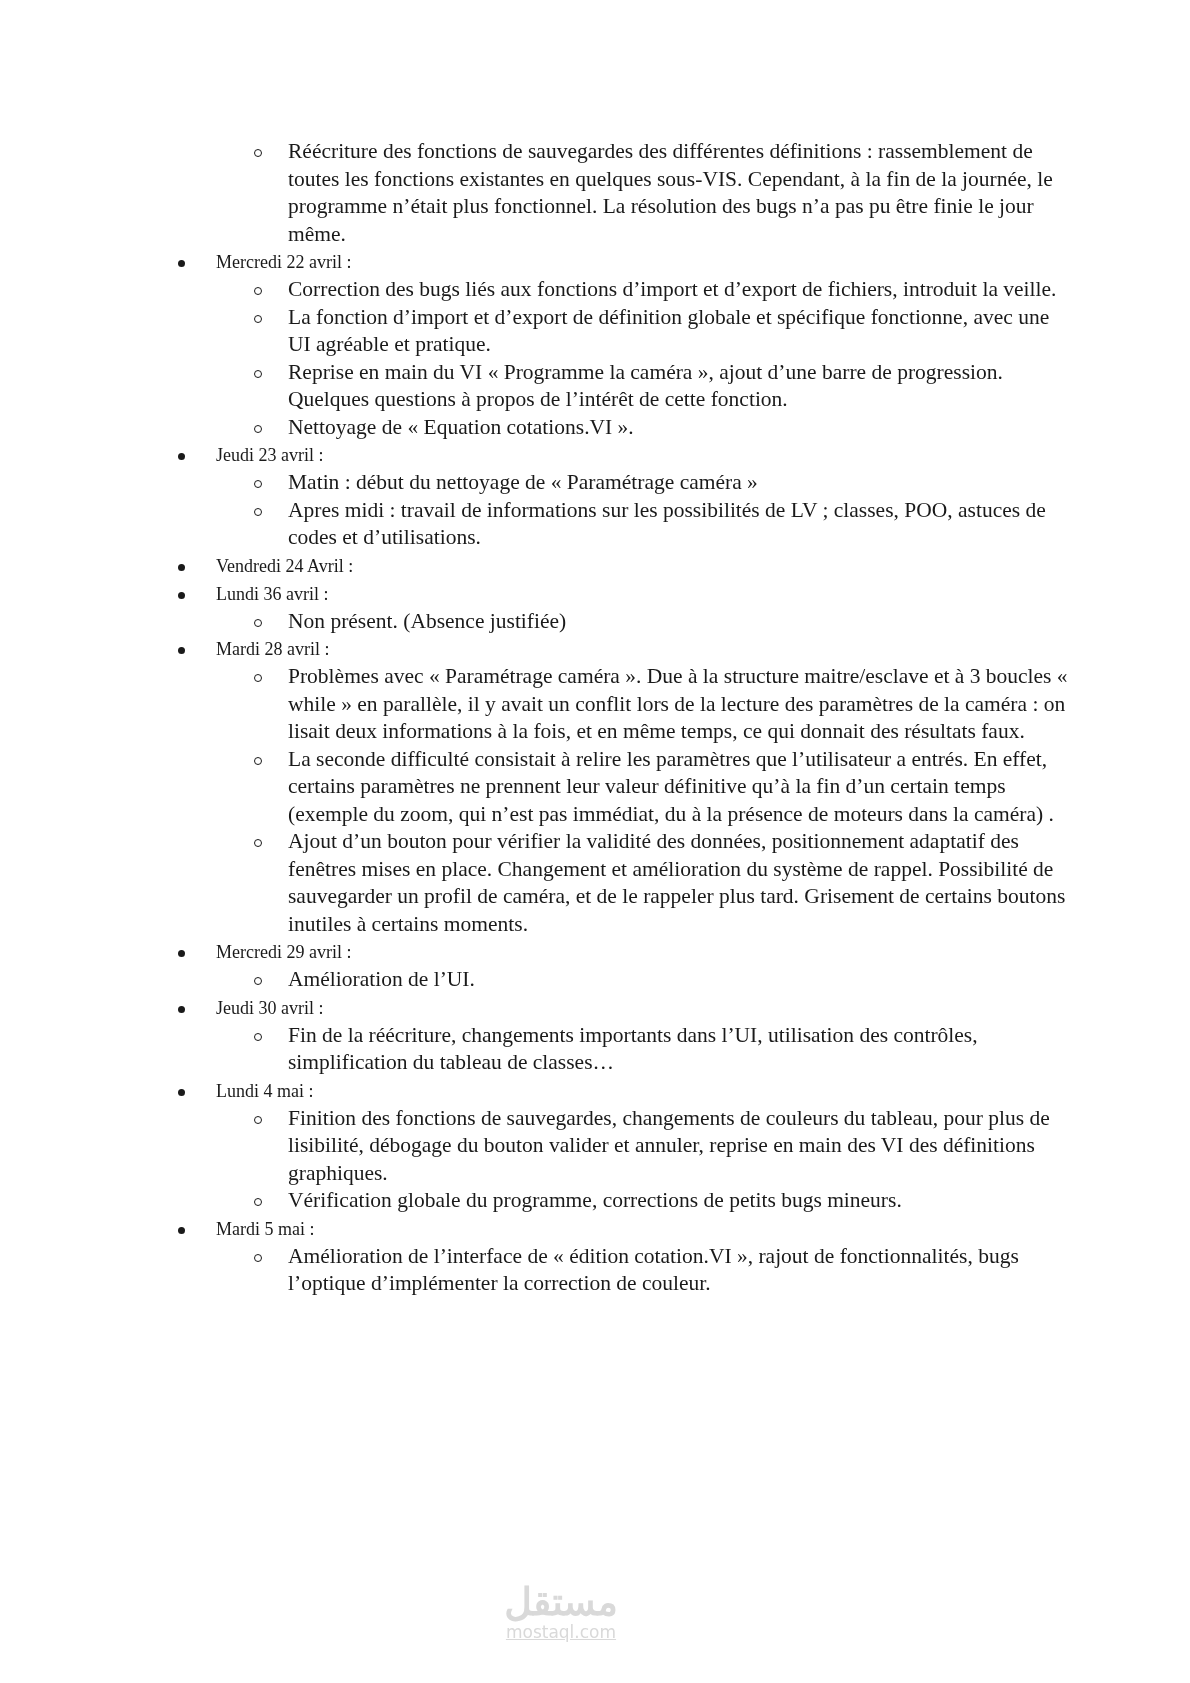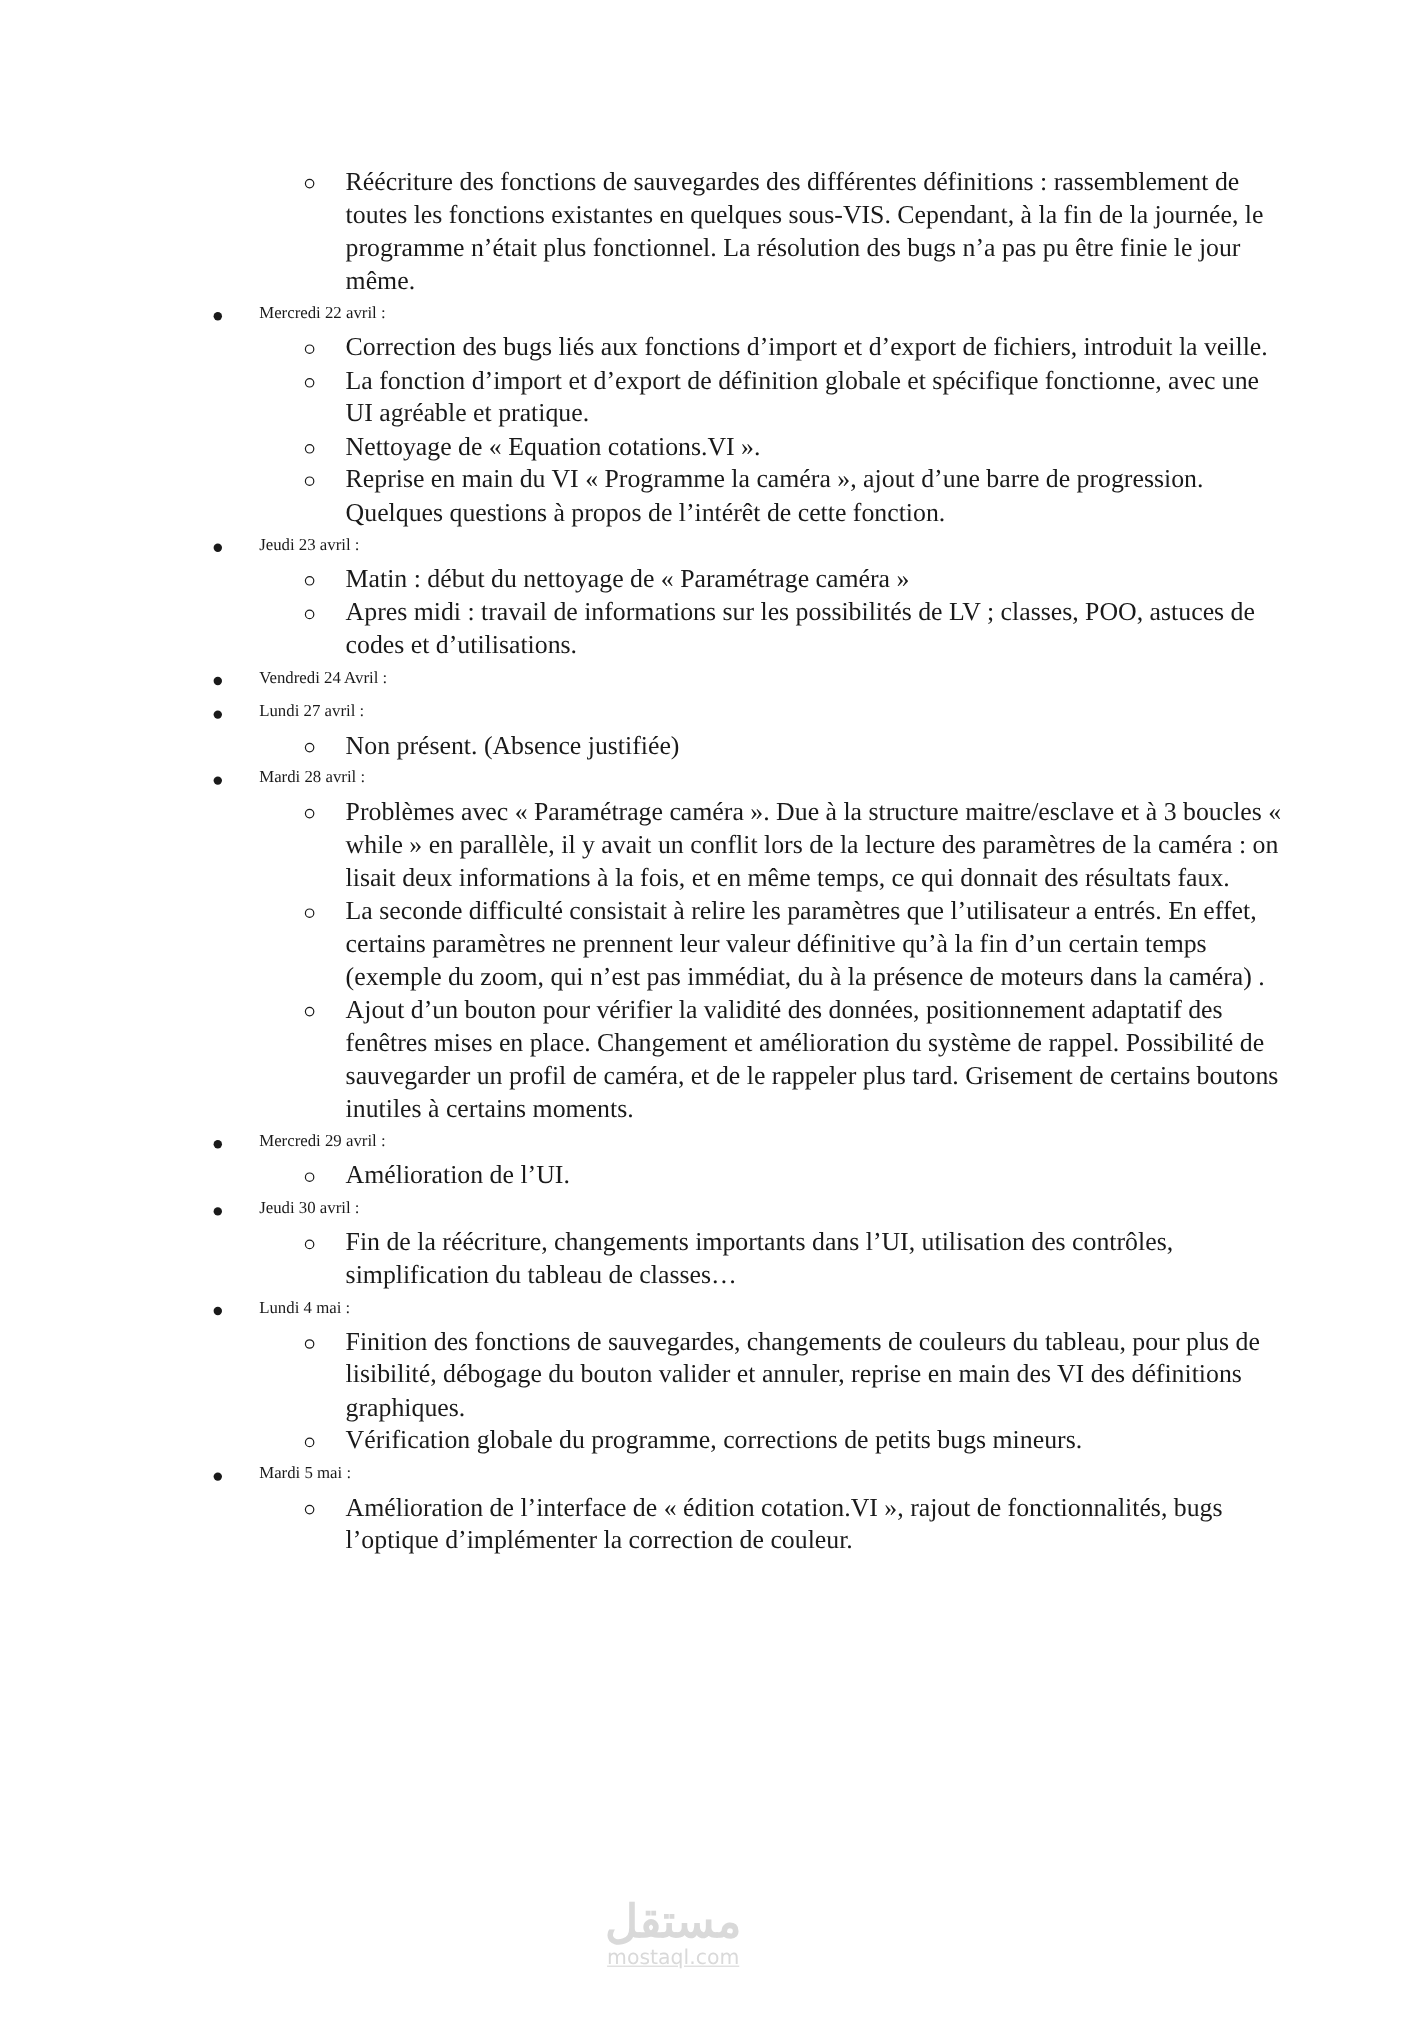--- a/index.html
+++ b/index.html
@@ -18,21 +18,21 @@
       background: #fff;
     }
     .content {
       position: absolute;
       top: 138px;
       left: 168px;
       width: 900px;
     }
     .day {
       position: relative;
-      font-size: 14px;
+      font-size: 18px;
       line-height: 28px;
       padding-left: 48px;
       margin: 0;
     }
     .day .bullet {
       position: absolute;
       left: 10px;
       top: 12px;
       width: 7px; height: 7px;
       background: #1a1a1a;
@@ -88,38 +88,38 @@
       <span class="circle"></span>
       <span>Réécriture des fonctions de sauvegardes des différentes définitions : rassemblement de toutes les fonctions existantes en quelques sous-VIS. Cependant, à la fin de la journée, le programme n’était plus fonctionnel. La résolution des bugs n’a pas pu être finie le jour même.</span>
     </p>
 
     <p class="day">
       <span class="bullet"></span>
       <span>Mercredi 22 avril :</span>
     </p>
     <p class="sub"><span class="circle"></span><span>Correction des bugs liés aux fonctions d’import et d’export de fichiers, introduit la veille.</span></p>
     <p class="sub"><span class="circle"></span><span>La fonction d’import et d’export de définition globale et spécifique fonctionne, avec une UI agréable et pratique.</span></p>
+    <p class="sub"><span class="circle"></span><span>Reprise en main du VI « Programme la caméra », ajout d’une barre de progression. Quelques questions à propos de l’intérêt de cette fonction.</span></p>
     <p class="sub"><span class="circle"></span><span>Nettoyage de « Equation cotations.VI ».</span></p>
-    <p class="sub"><span class="circle"></span><span>Reprise en main du VI « Programme la caméra », ajout d’une barre de progression. Quelques questions à propos de l’intérêt de cette fonction.</span></p>
 
     <p class="day">
       <span class="bullet"></span>
       <span>Jeudi 23 avril :</span>
     </p>
     <p class="sub"><span class="circle"></span><span>Matin : début du nettoyage de « Paramétrage caméra »</span></p>
     <p class="sub"><span class="circle"></span><span>Apres midi : travail de informations sur les possibilités de LV ; classes, POO, astuces de codes et d’utilisations.</span></p>
 
     <p class="day">
       <span class="bullet"></span>
       <span>Vendredi 24 Avril :</span>
     </p>
 
     <p class="day">
       <span class="bullet"></span>
-      <span>Lundi 27 avril :</span>
+      <span>Lundi 36 avril :</span>
     </p>
     <p class="sub"><span class="circle"></span><span>Non présent. (Absence justifiée)</span></p>
 
     <p class="day">
       <span class="bullet"></span>
       <span>Mardi 28 avril :</span>
     </p>
     <p class="sub"><span class="circle"></span><span>Problèmes avec « Paramétrage caméra ». Due à la structure maitre/esclave et à 3 boucles « while » en parallèle, il y avait un conflit lors de la lecture des paramètres de la caméra : on lisait deux informations à la fois, et en même temps, ce qui donnait des résultats faux.</span></p>
     <p class="sub"><span class="circle"></span><span>La seconde difficulté consistait à relire les paramètres que l’utilisateur a entrés. En effet, certains paramètres ne prennent leur valeur définitive qu’à la fin d’un certain temps (exemple du zoom, qui n’est pas immédiat, du à la présence de moteurs dans la caméra) .</span></p>
     <p class="sub"><span class="circle"></span><span>Ajout d’un bouton pour vérifier la validité des données, positionnement adaptatif des fenêtres mises en place. Changement et amélioration du système de rappel. Possibilité de sauvegarder un profil de caméra, et de le rappeler plus tard. Grisement de certains boutons inutiles à certains moments.</span></p>

